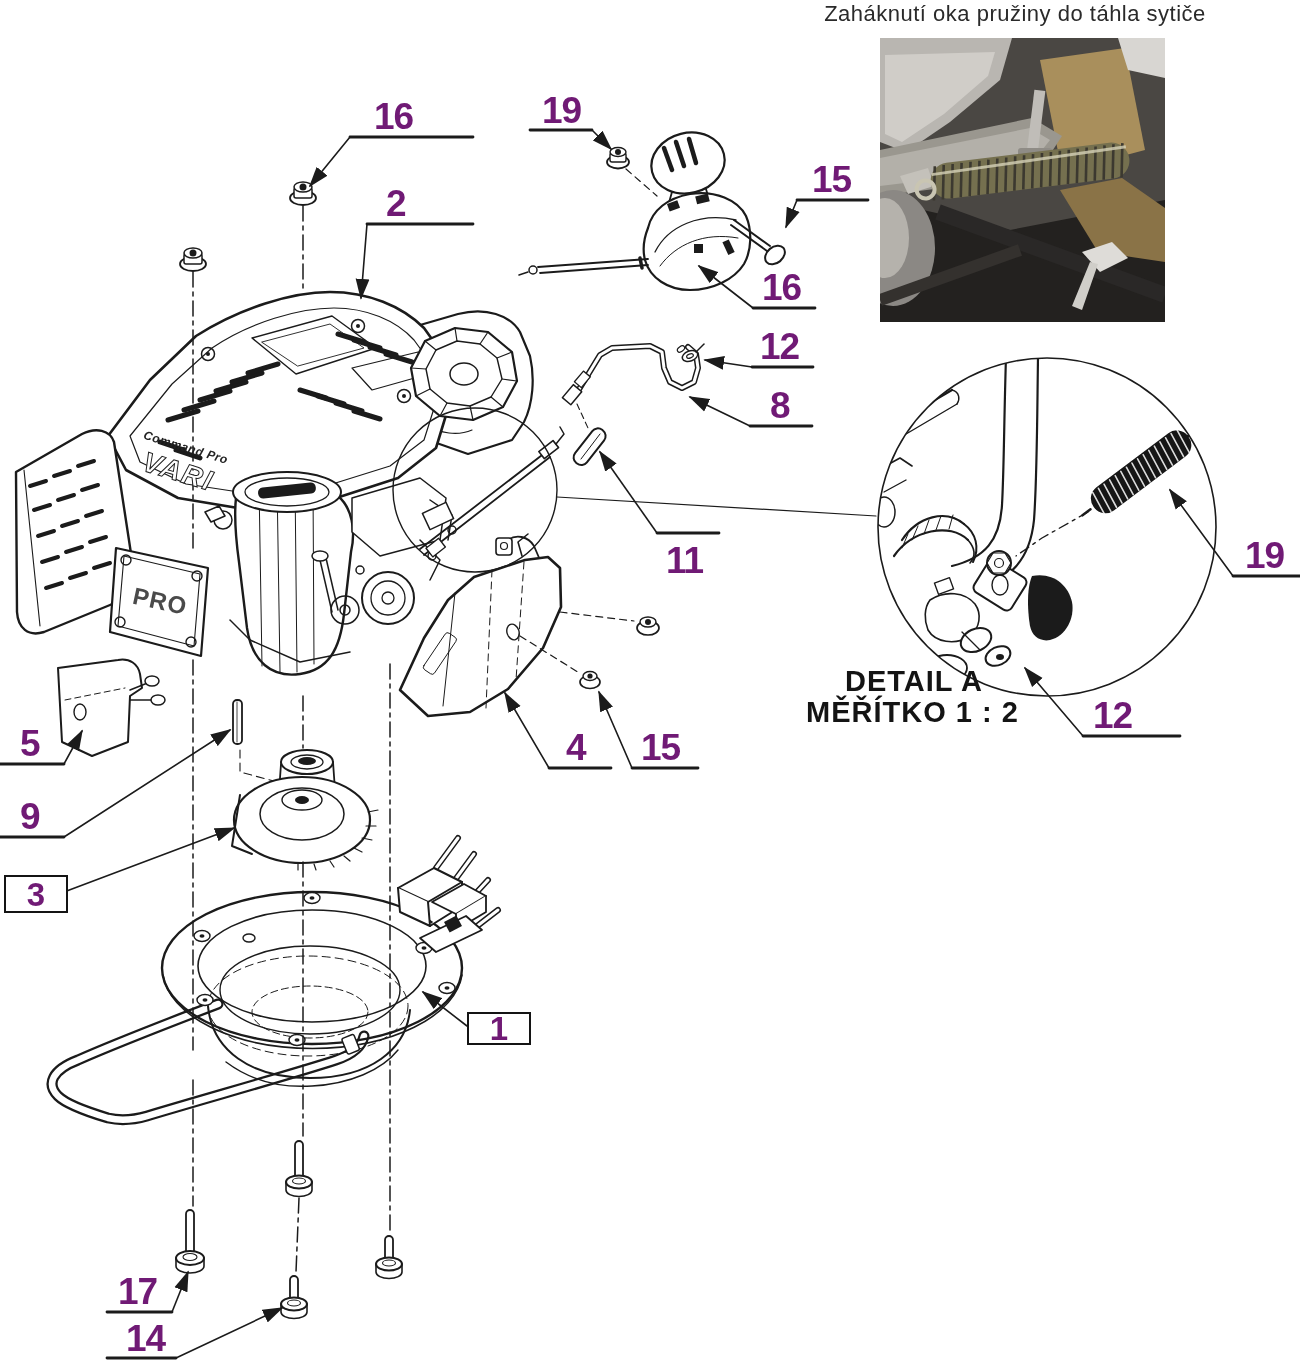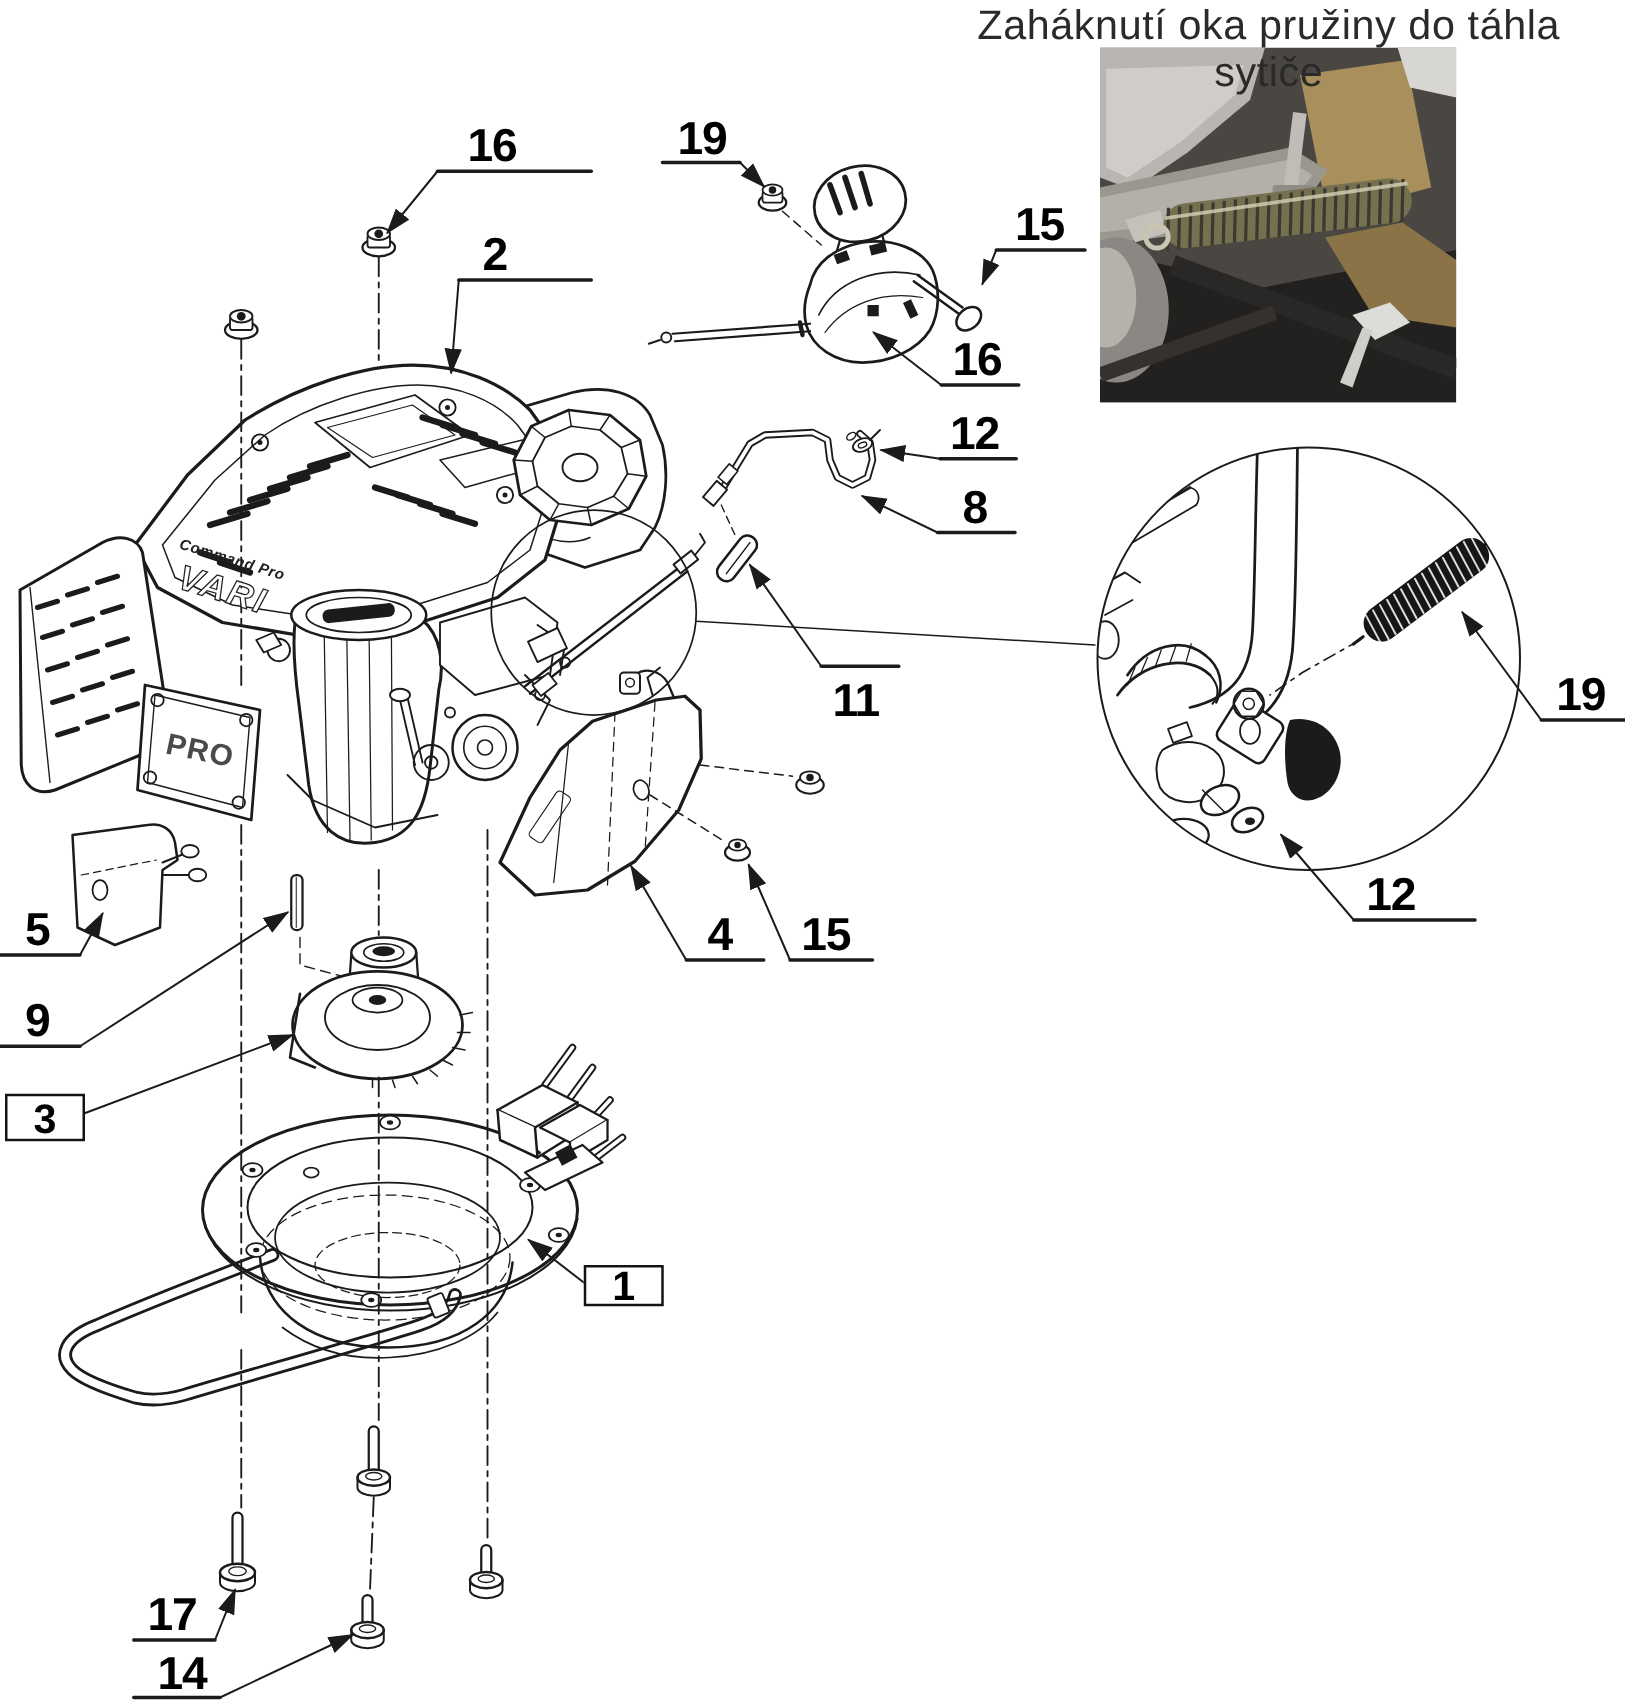--- a/index.html
+++ b/index.html
@@ -1,23 +1,23 @@
 <!DOCTYPE html>
 <html><head>
 <meta charset="utf-8">
 <style>
   html,body{margin:0;padding:0;background:#fff;}
   .canvas{position:relative;width:1300px;height:1361px;background:#ffffff;overflow:hidden;
           font-family:"Liberation Sans",sans-serif;color:#151515;}
   .diagram-svg{position:absolute;left:0;top:0;}
-  .callout{position:absolute;font-weight:bold;font-size:37px;line-height:1;color:#000000;letter-spacing:-1px;}
+  .callout{position:absolute;font-weight:bold;font-size:37px;line-height:1;color:#701a75;letter-spacing:-1px;}
   .callout.boxed{border:2.5px solid #141414;background:#fff;display:flex;align-items:center;justify-content:center;
                  font-size:33px;letter-spacing:0;}
   .fig-title{position:absolute;left:775px;top:1px;width:480px;text-align:center;
-             font-size:33px;font-weight:normal;color:#2a2a2a;letter-spacing:.5px;}
+             font-size:22px;font-weight:normal;color:#2a2a2a;letter-spacing:.5px;}
   .detail-caption{position:absolute;font-weight:bold;color:#141414;line-height:1.08;}
   .detail-caption .l1{font-size:29px;padding-left:39px;letter-spacing:1px;}
   .detail-caption .l2{font-size:29px;letter-spacing:1px;}
   .decal{position:absolute;color:#222;transform-origin:left top;}
   .decal.brand{font-size:12px;font-weight:bold;font-style:italic;letter-spacing:.5px;}
   .decal.model{font-size:28px;font-weight:bold;font-style:italic;letter-spacing:2px;-webkit-text-stroke:1px #222;color:#fff;}
   .decal.badge{font-size:24px;font-weight:bold;color:#4a4a4a;letter-spacing:1px;}
 </style>
 </head>
 <body>
@@ -545,20 +545,24 @@
         <line x1="172" y1="1312" x2="188" y2="1272" marker-end="url(#ah)"></line>
         <line x1="176" y1="1358" x2="282" y2="1308" marker-end="url(#ah)"></line>
         <line x1="1083" y1="736" x2="1025" y2="668" marker-end="url(#ah)"></line>
       </g>
     </g>
   </g>
 </svg>
 
 <div class="fig-title">Zaháknutí oka pružiny do táhla sytiče</div>
 
+<div class="detail-caption" style="left:806px;top:666px;">
+  <div class="l1">DETAIL A</div>
+  <div class="l2">MĚŘÍTKO 1 : 2</div>
+</div>
 
 <div class="decal brand" style="left:146px;top:428px;transform:rotate(17deg);">Command Pro</div>
 <div class="decal model" style="left:148px;top:446px;transform:rotate(17deg);">VARI</div>
 <div class="decal badge" style="left:136px;top:582px;transform:rotate(12deg);">PRO</div>
 
 <div class="callout" style="left:374px;top:98px;">16</div>
 <div class="callout" style="left:386px;top:185px;">2</div>
 <div class="callout" style="left:542px;top:92px;">19</div>
 <div class="callout" style="left:812px;top:161px;">15</div>
 <div class="callout" style="left:762px;top:269px;">16</div>

